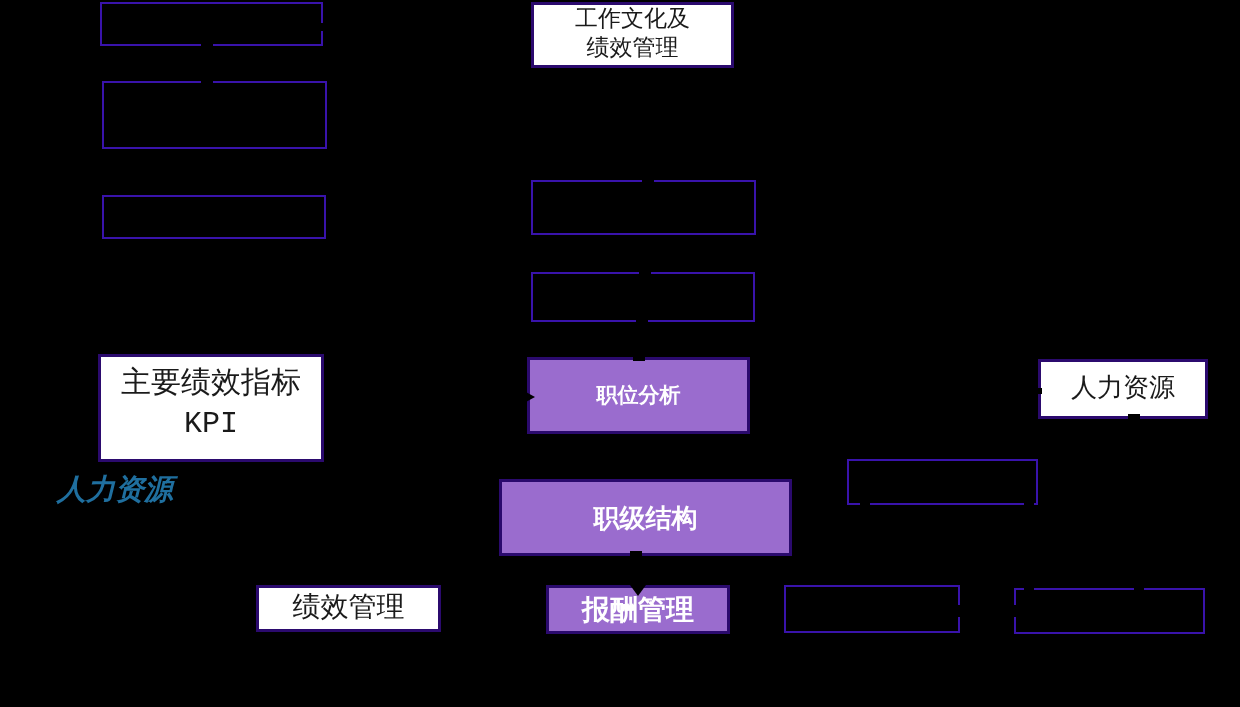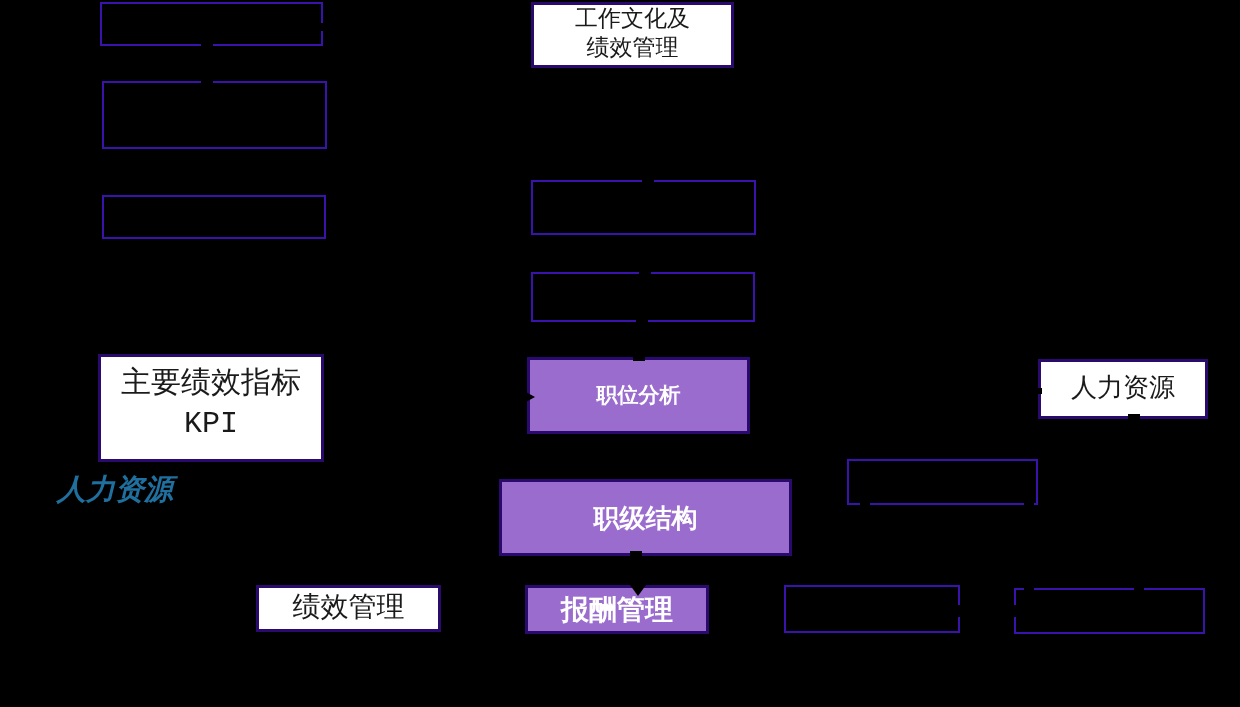--- a/index.html
+++ b/index.html
@@ -60,21 +60,21 @@
   .b-empty3  { left: 102px; top: 195px; width: 224px; height: 44px; }
   .b-culture { left: 531px; top: 2px;   width: 203px; height: 66px; font-size: 23px; }
   .b-midA    { left: 531px; top: 180px; width: 225px; height: 55px; }
   .b-midB    { left: 531px; top: 272px; width: 224px; height: 50px; }
   .b-kpi     { left: 98px;  top: 354px; width: 226px; height: 108px; font-size: 30px; line-height: 40px; justify-content: flex-start; padding-top: 7px; overflow: hidden; }
   .b-jobana  { left: 527px; top: 357px; width: 223px; height: 77px; font-size: 21px; }
   .b-quality { left: 1038px; top: 359px; width: 170px; height: 60px; font-size: 26px; }
   .b-rempty  { left: 847px; top: 459px; width: 191px; height: 46px; }
   .b-jobeval { left: 499px; top: 479px; width: 293px; height: 77px; font-size: 26px; line-height: 34px; }
   .b-perf    { left: 220px; top: 585px; width: 185px; height: 47px; font-size: 28px; margin-left: 36px; }
-  .b-comp    { left: 525px; top: 585px; width: 184px; height: 49px; font-size: 28px; }
+  .b-comp    { left: 546px; top: 585px; width: 184px; height: 49px; font-size: 28px; }
   .b-bempty1 { left: 784px; top: 585px; width: 176px; height: 48px; }
   .b-bempty2 { left: 1014px; top: 588px; width: 191px; height: 46px; }
   
   .notch {
     position: absolute;
     background: #000000;
   }
   .arrow-right {
     position: absolute;
     width: 0; height: 0;

